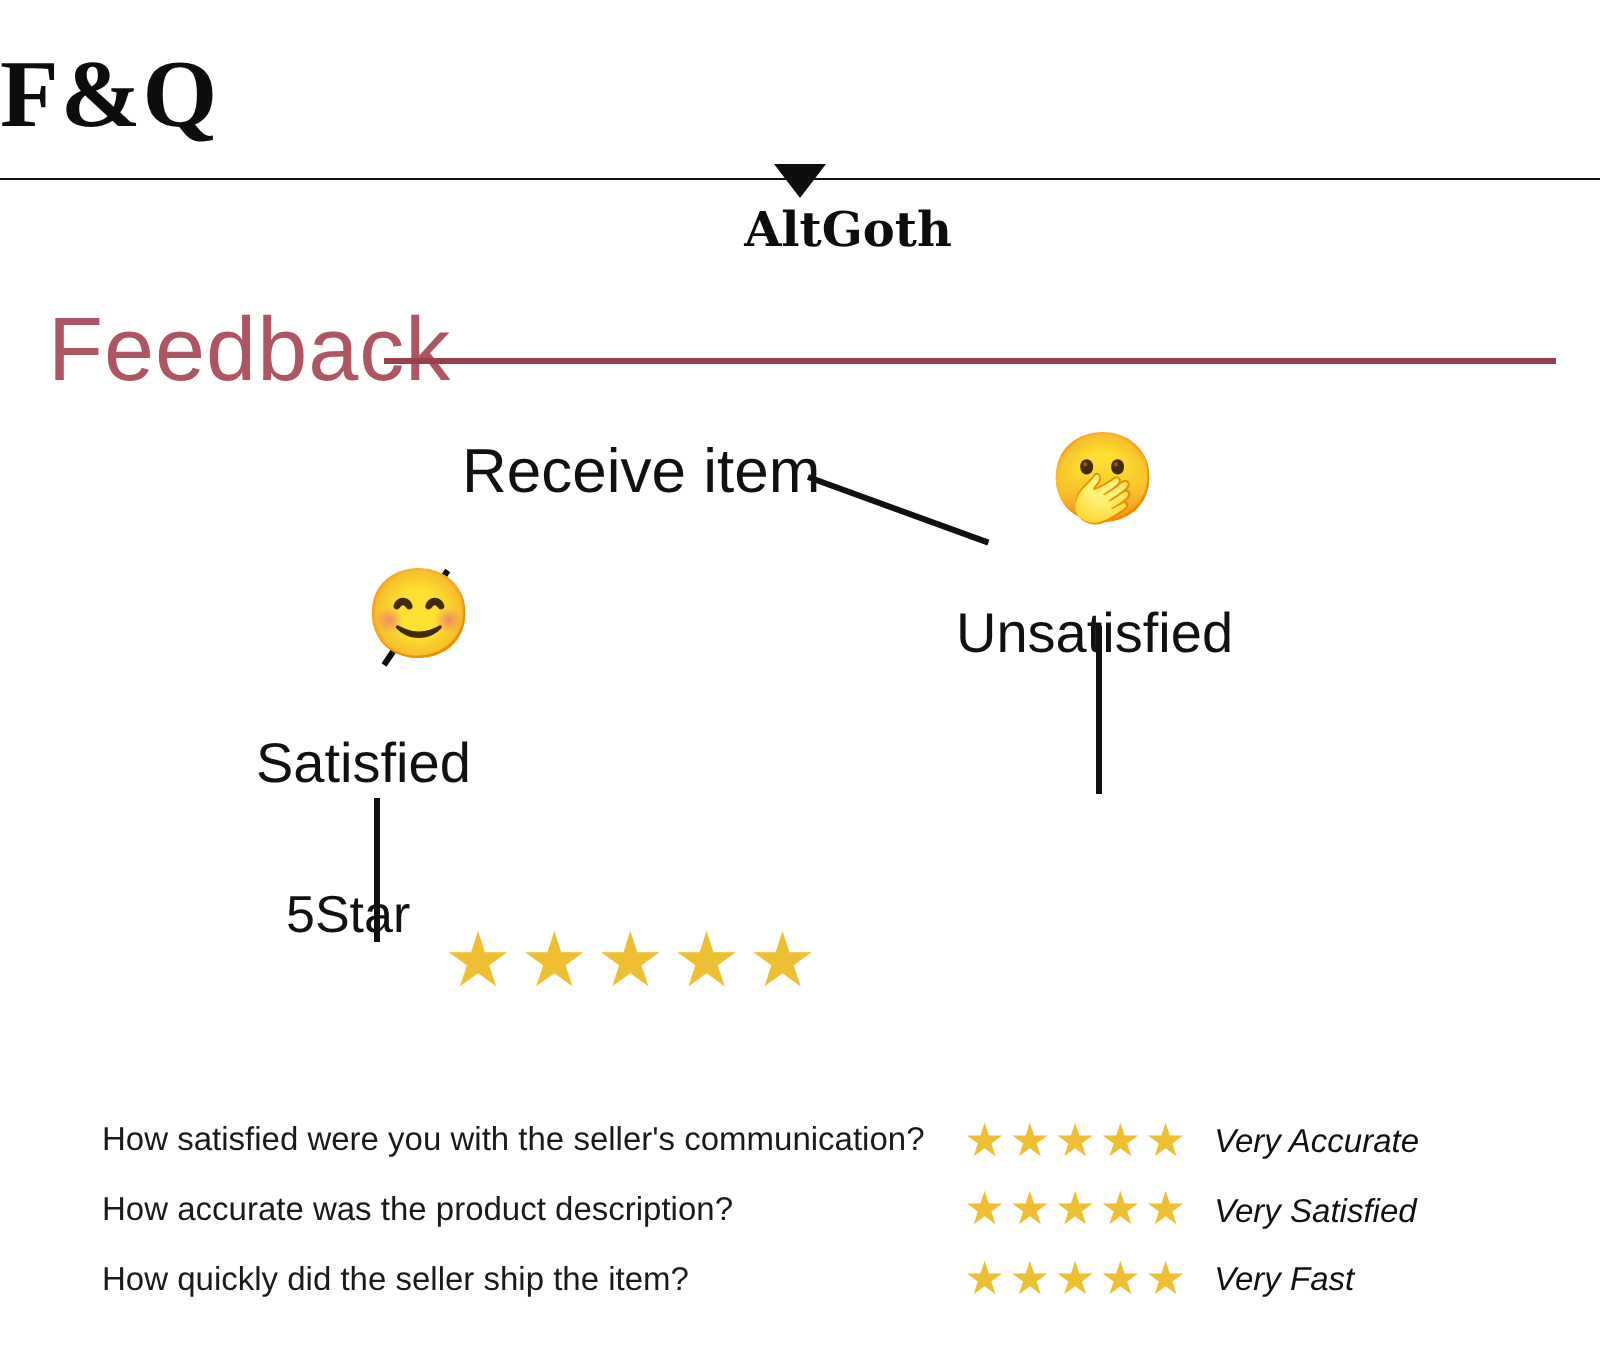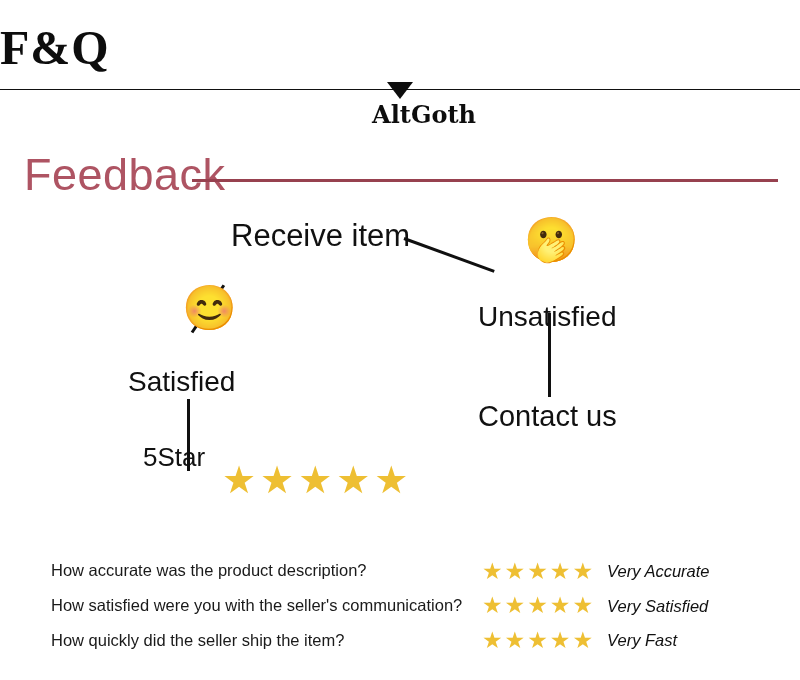--- a/index.html
+++ b/index.html
@@ -284,26 +284,25 @@
 
   <div class="emoji emoji-sat">😊</div>
   <div class="node node-sat">Satisfied</div>
 
   <div class="line line-v-unsat"></div>
   <div class="line line-v-sat"></div>
 
   <div class="node node-5star">5Star</div>
   <div class="stars stars-5star">★★★★★</div>
 
-  <div class="node node-contact">Contact us</div>
 
 
   <div class="dr-list">
+    <div class="dr-item">How satisfied were you with the seller's communication?</div>
     <div class="dr-item">How accurate was the product description?</div>
-    <div class="dr-item">How satisfied were you with the seller's communication?</div>
     <div class="dr-item">How quickly did the seller ship the item?</div>
   </div>
 
   <div class="rt-list">
     <div class="rt-row">
       <span class="rt-stars">★★★★★</span>
       <span class="rt-label">Very Accurate</span>
     </div>
     <div class="rt-row">
       <span class="rt-stars">★★★★★</span>

